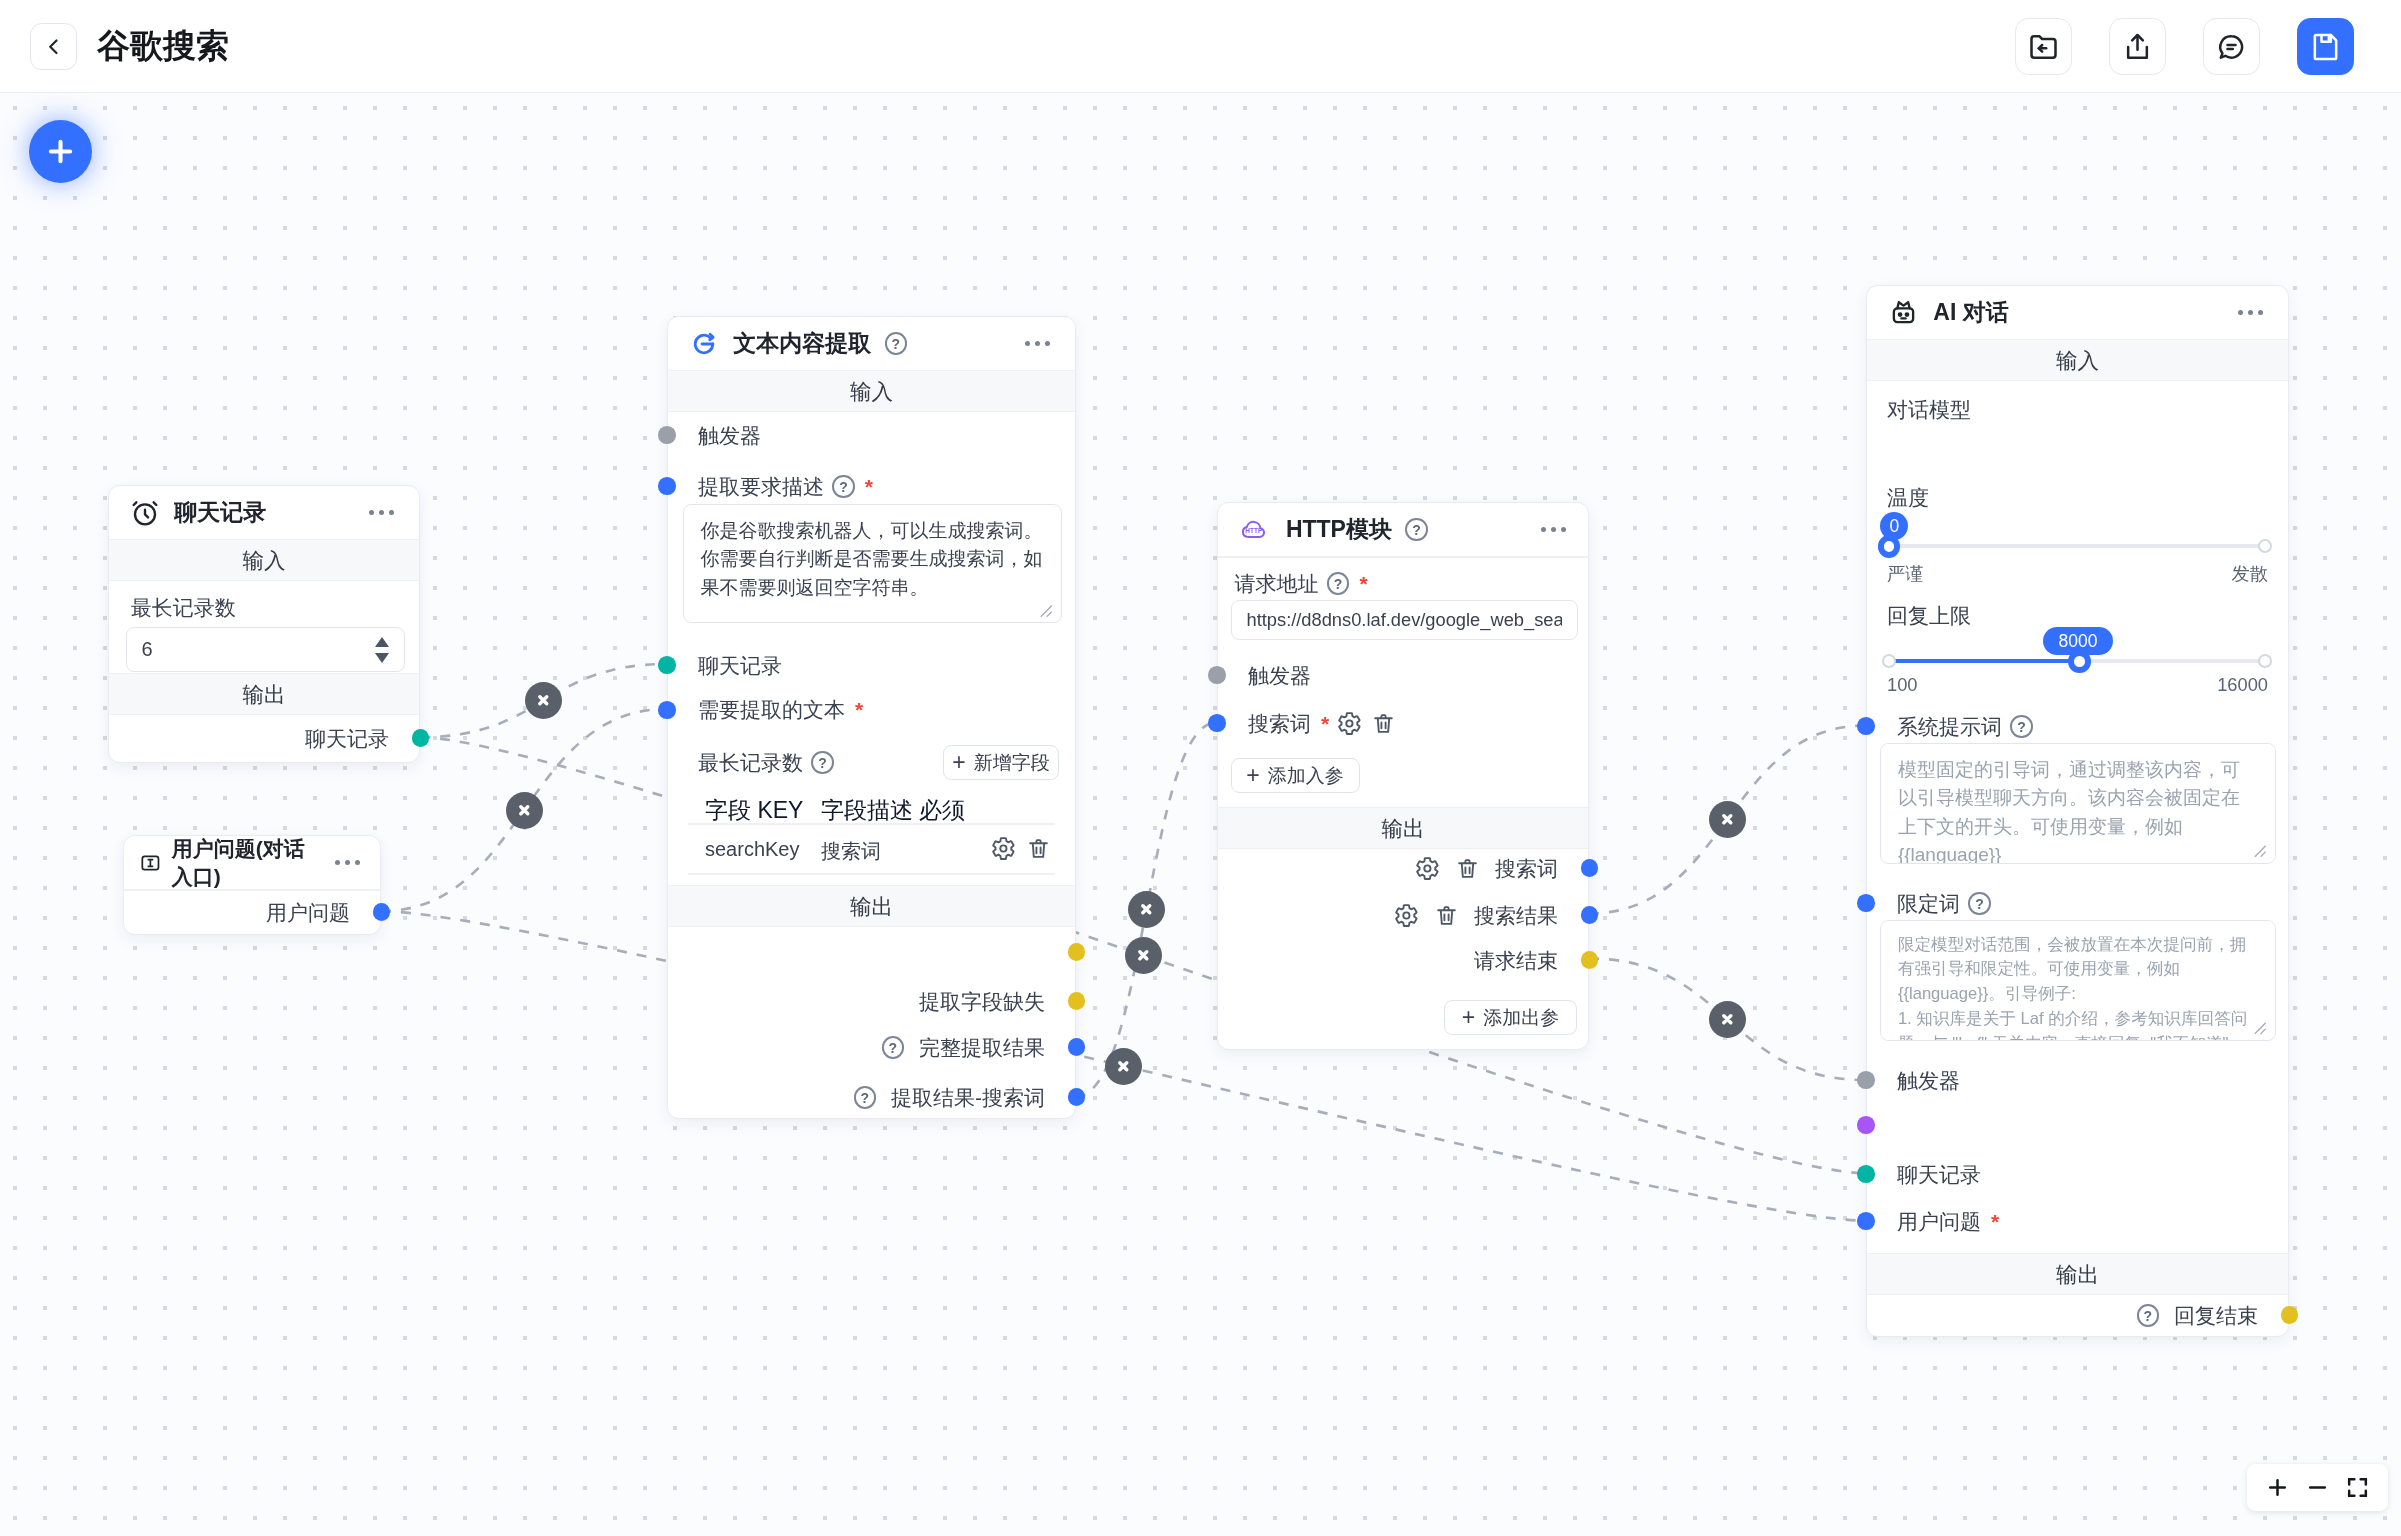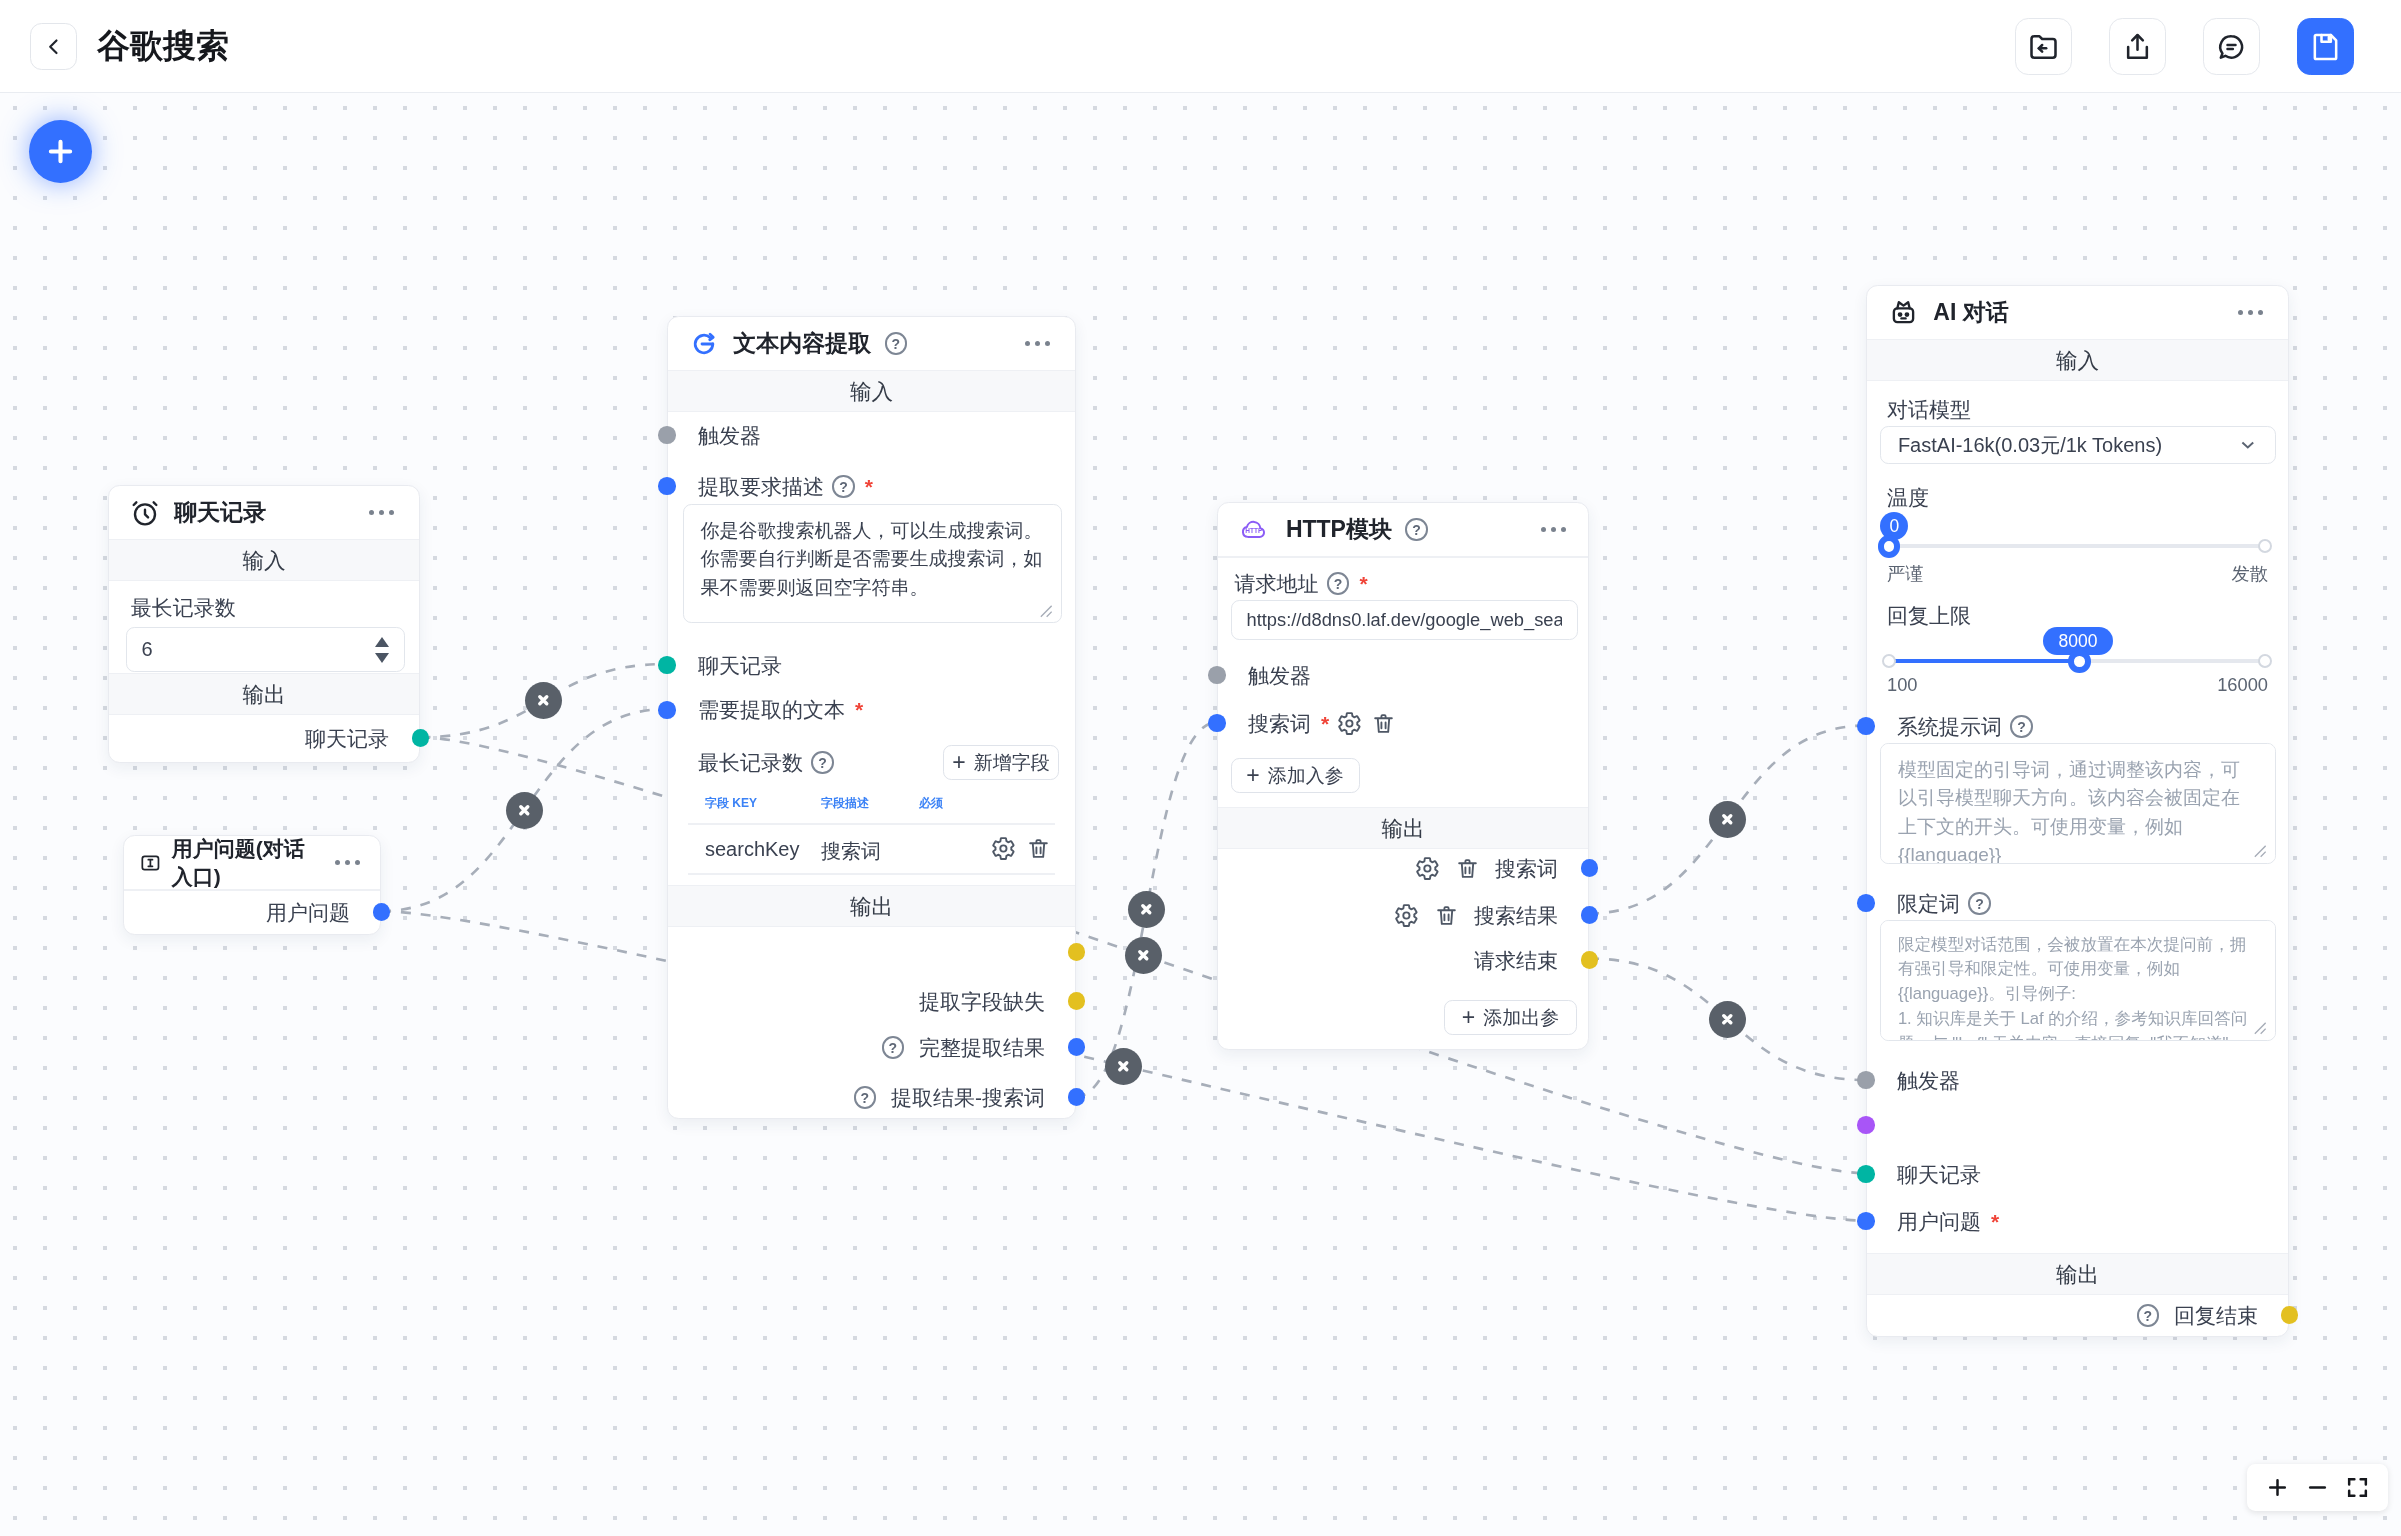--- a/index.html
+++ b/index.html
@@ -66,21 +66,21 @@
   .tarea::placeholder { color:#9aa3b0; }
   .rs-corner { position:absolute; z-index:3; }
   .ghost-btn { position:absolute; border:1.7px solid #dfe3ea; border-radius:8.3px; background:#fff;
     display:flex; align-items:center; justify-content:center; gap:8.3px; font-size:19px; color:#3a4150; cursor:pointer; }
   .ghost-btn .plus { font-size:23px; color:#3a4150; line-height:1; }
   .stepper { position:absolute; display:flex; flex-direction:column; gap:5.8px; }
   .stepper .up { width:0;height:0;border-left:7.5px solid transparent;border-right:7.5px solid transparent;border-bottom:10px solid #4b5563; cursor:pointer;}
   .stepper .dn { width:0;height:0;border-left:7.5px solid transparent;border-right:7.5px solid transparent;border-top:10px solid #4b5563; cursor:pointer;}
   .icon24 { width:25px; height:25px; flex:0 0 auto; cursor:pointer; }
   .icon24 svg { width:100%; height:100%; stroke:#4e5765; stroke-width:1.8; fill:none; stroke-linecap:round; stroke-linejoin:round; }
-  .thead { position:absolute; font-size:12px; font-weight:700; color:#3b82f6; }
+  .thead { position:absolute; font-size:23px; font-weight:400; color:#0f172a; }
   .tcell { position:absolute; font-size:20px; color:#3a4150; }
   .hline { position:absolute; height:1.7px; background:#eef0f4; }
 
   .select { position:absolute; border:1.7px solid #e2e6ec; border-radius:8.3px; background:#fff;
     display:flex; align-items:center; padding:0 16.6px; font-size:20px; color:#3a4150; cursor:pointer; }
   .select svg { margin-left:auto; width:21.6px; height:21.6px; stroke:#5b6472; stroke-width:2.2; fill:none; }
 
   .sl-track { position:absolute; height:4.2px; background:#e5e8ee; border-radius:2.5px; }
   .sl-fill  { position:absolute; height:4.2px; background:#3370ff; border-radius:2.5px; }
   .sl-handle{ position:absolute; width:22.5px; height:22.5px; border-radius:50%; background:#fff;
@@ -404,26 +404,20 @@
         <i></i>
         <i></i>
         <i></i>
       </span>
   </div>
   <div class="band" style="top:53px;">输入</div>
 
   <div class="row l" style="top:105px;padding-left:20px;">
     <span class="lbl">对话模型</span>
   </div>
-  <div class="select" style="left:13.3px;top:140px;width:396px;height:38px;">
-    <span>FastAI-16k(0.03元/1k Tokens)</span>
-    <svg viewBox="0 0 24 24">
-        <path d="M6 9.5 12 15l6-5.5"></path>
-      </svg>
-  </div>
 
   <div class="row l" style="top:193px;padding-left:20px;">
     <span class="lbl">温度</span>
   </div>
   <div class="sl-badge" style="left:13.3px;top:226px;min-width:28px;padding:0 5px;">0</div>
   <div class="sl-track" style="left:21.6px;top:258px;width:376px;"></div>
   <div class="sl-end" style="left:391px;top:253px;"></div>
   <div class="sl-handle" style="left:10.8px;top:249px;"></div>
   <span class="sl-cap" style="left:20px;top:275px;">严谨</span>
   <span class="sl-cap" style="right:20px;top:275px;">发散</span>

